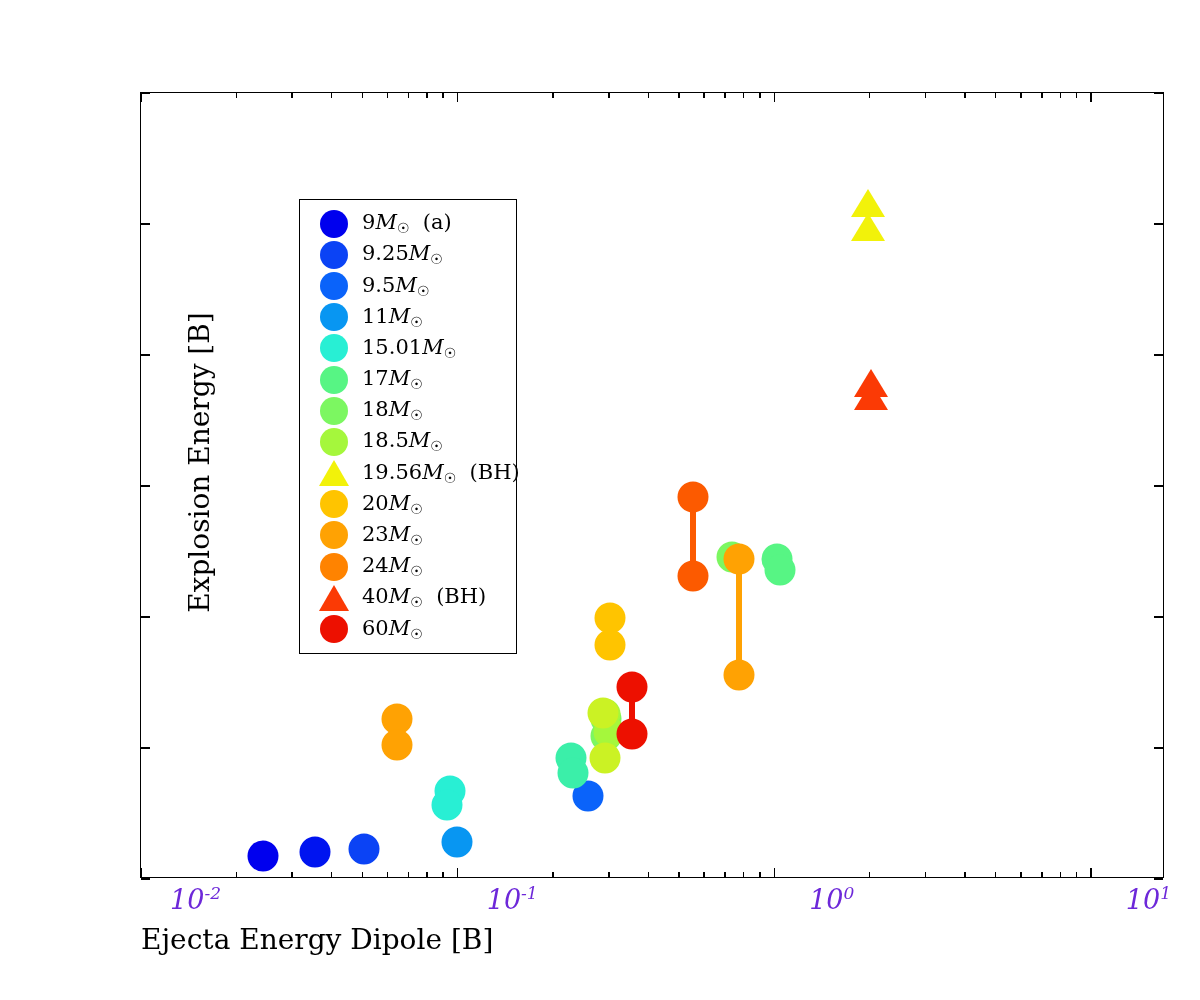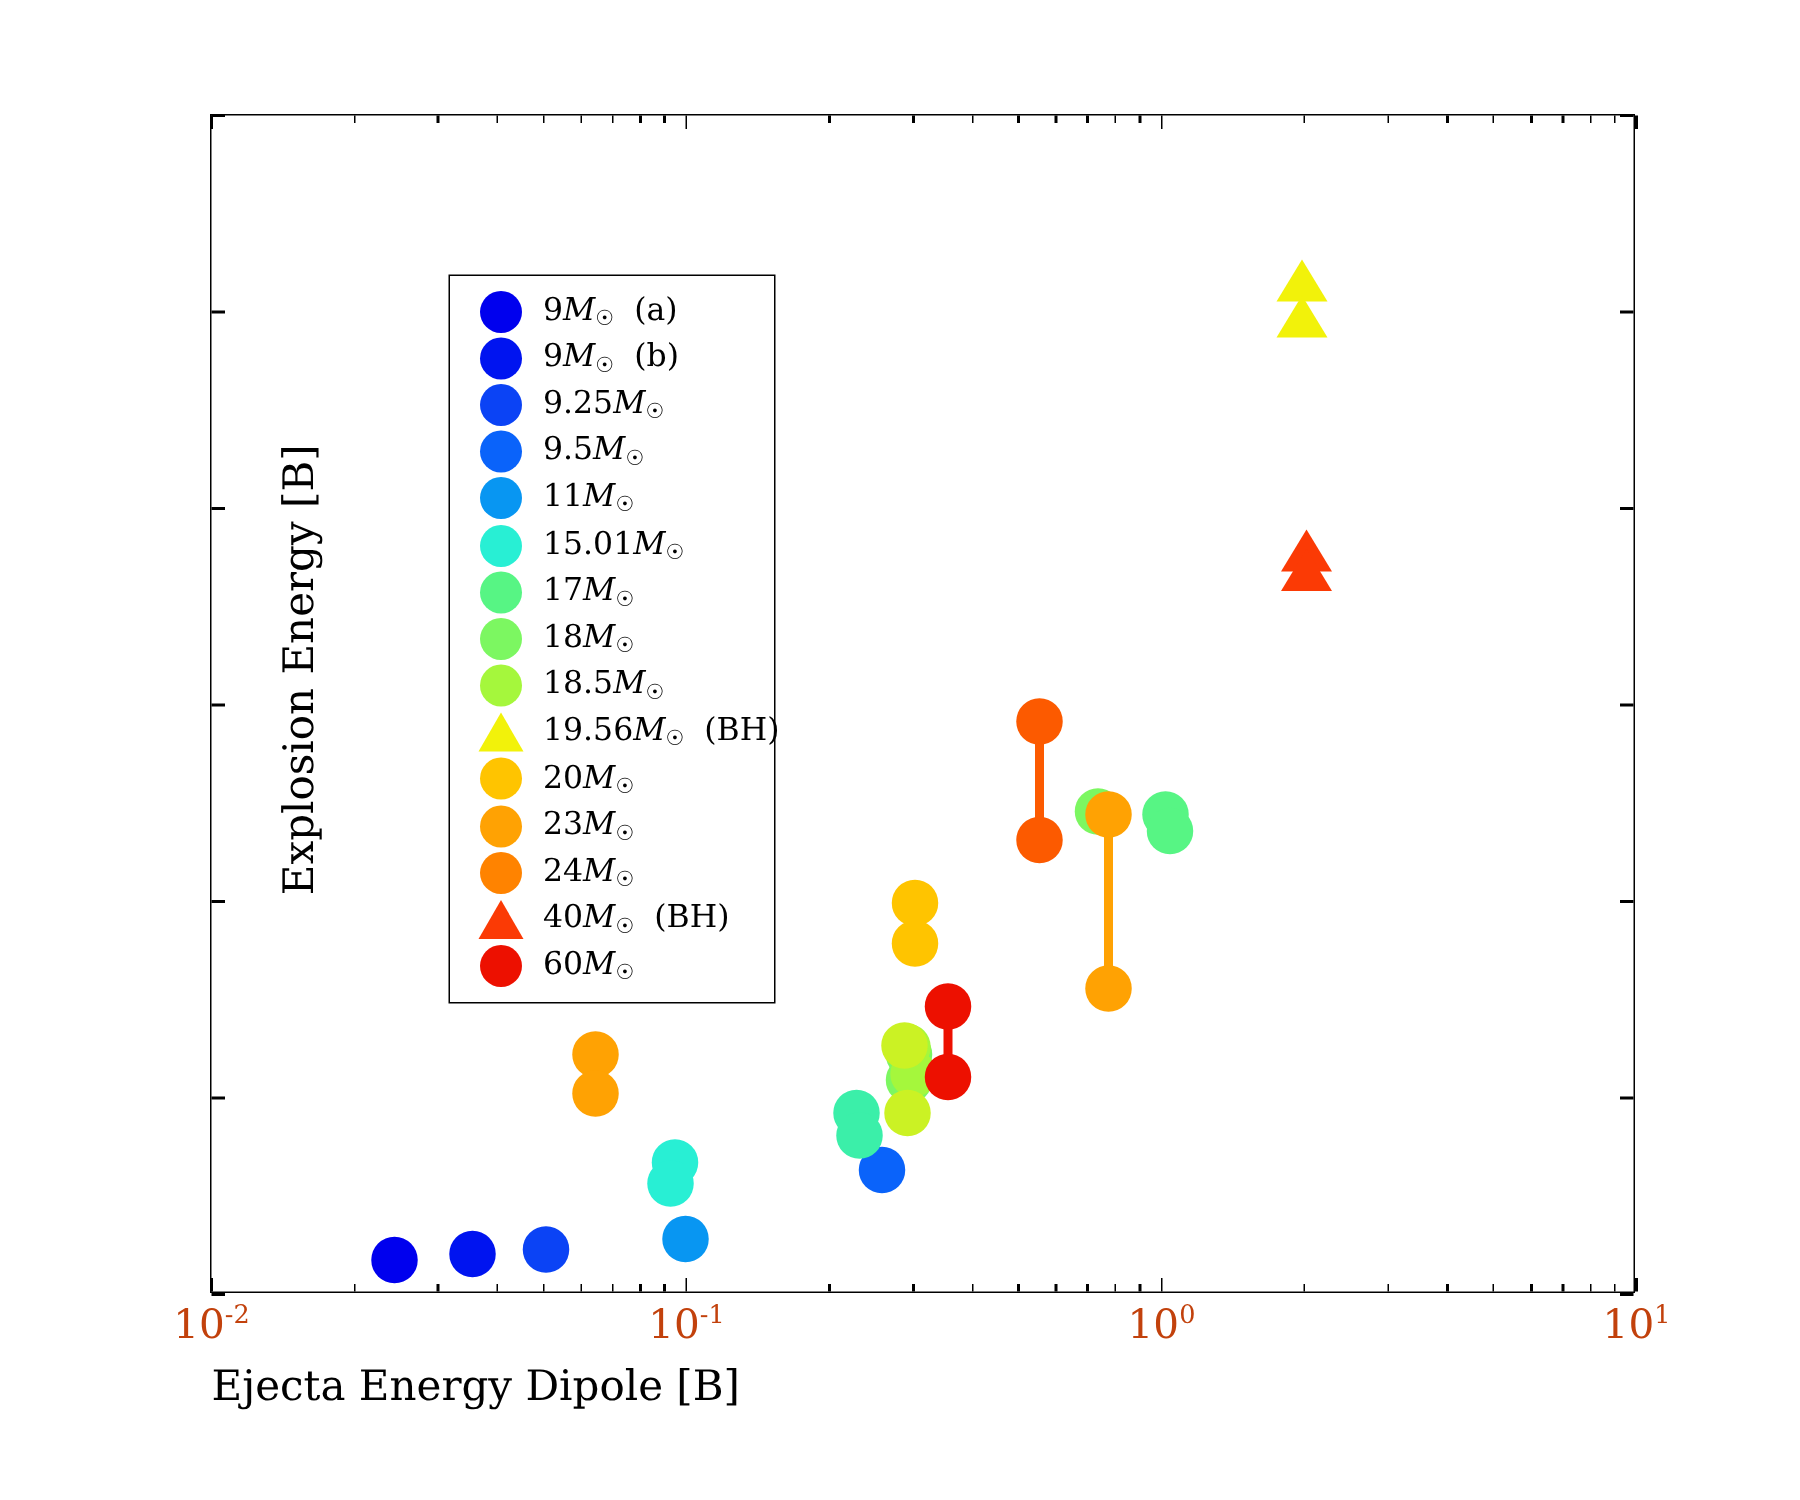--- a/index.html
+++ b/index.html
@@ -16,22 +16,22 @@
   #figure {
     position: relative;
     width: 1200px;
     height: 1000px;
     background: #ffffff;
   }
   
   #plot-frame {
     position: absolute;
     left: 140px;
-    top: 76px;
-    width: 950px;
+    top: 92px;
+    width: 1024px;
     height: 786px;
     border: 1.6px solid #000000;
     box-sizing: border-box;
     background: #ffffff;
   }
   #data-layer {
     position: absolute;
     left: 0;
     top: 0;
     width: 100%;
@@ -56,24 +56,25 @@
     top: 830px;
     width: 950px;
     text-align: left;
     font-size: 28px;
     color: #000;
   }
   .xtick-label {
     position: absolute;
     top: 790px;
     width: 160px;
-    text-align: center;
+    text-align: right;
     font-size: 27px;
-    color: #c2410c;
+    color: #6d28d9;
     white-space: nowrap;
+    font-style: italic;
   }
   .xtick-label sup {
     font-size: 17px;
     vertical-align: super;
   }
   .tick-major-y {
     position: absolute;
     left: 0;
     width: 9px;
     height: 1.6px;
@@ -283,26 +284,20 @@
 
     <div id="legend">
         <div class="legend-row">
           <div class="legend-swatch">
             <div class="sw-circle" style="background: rgb(0, 0, 238);"></div>
           </div>
           <div class="legend-text">9<i>M</i><span class="sun">☉</span>&nbsp;&nbsp;(a)</div>
         </div>
         <div class="legend-row">
           <div class="legend-swatch">
-            <div class="sw-circle" style="background: rgb(0, 20, 240);"></div>
-          </div>
-          <div class="legend-text">9<i>M</i><span class="sun">☉</span>&nbsp;&nbsp;(b)</div>
-        </div>
-        <div class="legend-row">
-          <div class="legend-swatch">
             <div class="sw-circle" style="background: rgb(11, 67, 245);"></div>
           </div>
           <div class="legend-text">9.25<i>M</i><span class="sun">☉</span></div>
         </div>
         <div class="legend-row">
           <div class="legend-swatch">
             <div class="sw-circle" style="background: rgb(10, 99, 250);"></div>
           </div>
           <div class="legend-text">9.5<i>M</i><span class="sun">☉</span></div>
         </div>

